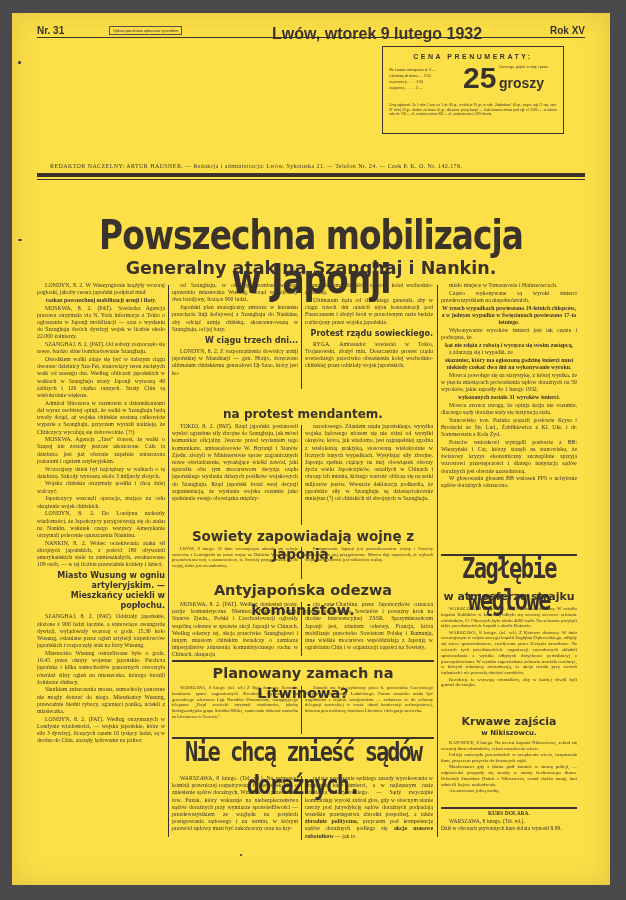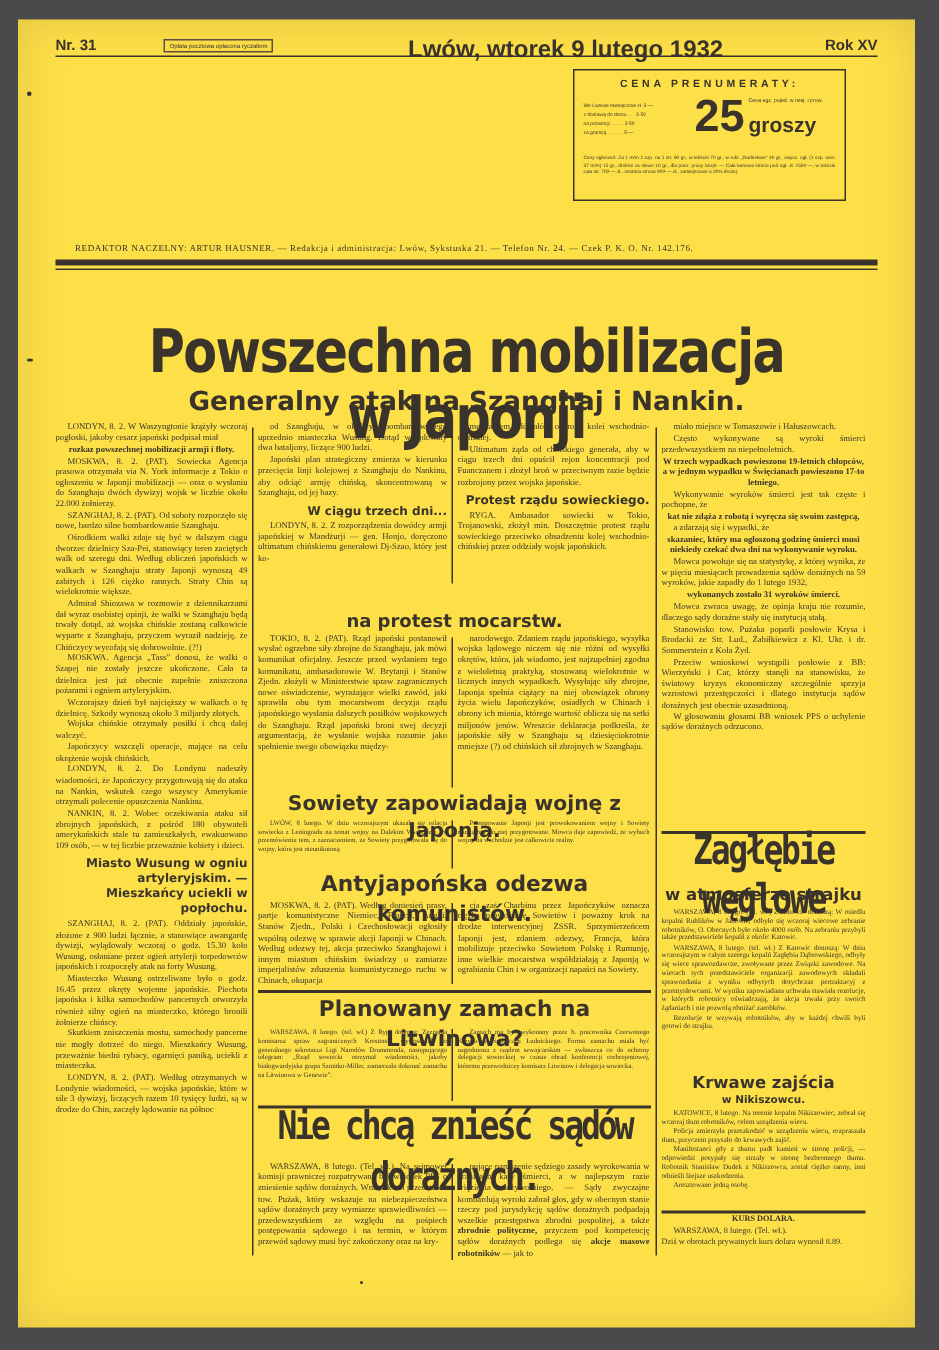--- a/index.html
+++ b/index.html
@@ -100,21 +100,21 @@
     <p>LONDYN, 8. 2. Z rozporządzenia dowódcy armji japońskiej w Mandżurji — gen. Honjo, doręczono ultimatum chińskiemu generałowi Dj-Szao, który jest ko-</p>
   </div>
   <div class="abs vrule" style="left:289px; top:272px; height:104px;"></div>
   <div class="abs col" style="left:293px; top:269px; width:128px; height:108px; overflow:hidden;">
     <p>mendantem oddziałów ochrony kolei wschodnio-chińskiej.</p>
     <p>Ultimatum żąda od chińskiego generała, aby w ciągu trzech dni opuścił rejon koncentracji pod Fuanczanem i złożył broń w przeciwnym razie będzie rozbrojony przez wojska japońskie.</p>
     <div class="sh" style="font-size:8px;">Protest rządu sowieckiego.</div>
     <p>RYGA. Ambasador sowiecki w Tokio, Trojanowski, złożył min. Doszczętnie protest rządu sowieckiego przeciwko obsadzeniu kolej wschodnio-chińskiej przez oddziały wojsk japońskich.</p>
   </div>
 
-  <div class="abs bigH" style="left:160px; top:394px; width:262px; font-size:12px; line-height:14px;">na protest mocarstw.</div>
+  <div class="abs bigH" style="left:160px; top:394px; width:262px; font-size:12px; line-height:14px;">na protest mendantem.</div>
   <div class="abs col" style="left:160px; top:410px; width:126px; height:104px; overflow:hidden;">
     <p>TOKIO, 8. 2. (PAT). Rząd japoński postanowił wysłać ogrzebne siły zbrojne do Szanghaju, jak mówi komunikat oficjalny. Jeszcze przed wydaniem tego komunikatu, ambasadorowie W. Brytanji i Stanów Zjedn. złożyli w Ministerstwie spraw zagranicznych nowe oświadczenie, wyrażające wielki zawód, jaki sprawiła obu tym mocarstwom decyzja rządu japońskiego wysłania dalszych posiłków wojskowych do Szanghaju. Rząd japoński broni swej decyzji argumentacją, że wysłanie wojska rozumie jako spełnienie swego obowiązku między-</p>
   </div>
   <div class="abs vrule" style="left:289px; top:412px; height:100px;"></div>
   <div class="abs col" style="left:293px; top:410px; width:128px; height:104px; overflow:hidden;">
     <p>narodowego. Zdaniem rządu japońskiego, wysyłka wojska lądowego niczem się nie różni od wysyłki okrętów, która, jak wiadomo, jest najzupełniej zgodna z wieloletnią praktyką, stosowaną wielokrotnie w licznych innych wypadkach. Wysyłając siły zbrojne, Japonja spełnia ciążący na niej obowiązek obrony życia wielu Japończyków, osiadłych w Chinach i obrony ich mienia, którego wartość oblicza się na setki miljonów jenów. Wreszcie deklaracja podkreśla, że japońskie siły w Szanghaju są dziesięciokrotnie mniejsze (?) od chińskich sił zbrojnych w Szanghaju.</p>
   </div>
 
   <div class="abs bigH" style="left:160px; top:514px; width:262px; font-size:13.5px; line-height:18px;">Sowiety zapowiadają wojnę z Japonją.</div>
   <div class="abs col" style="left:160px; top:533px; width:126px; height:34px; overflow:hidden; font-size:4.5px; line-height:5.6px;">

